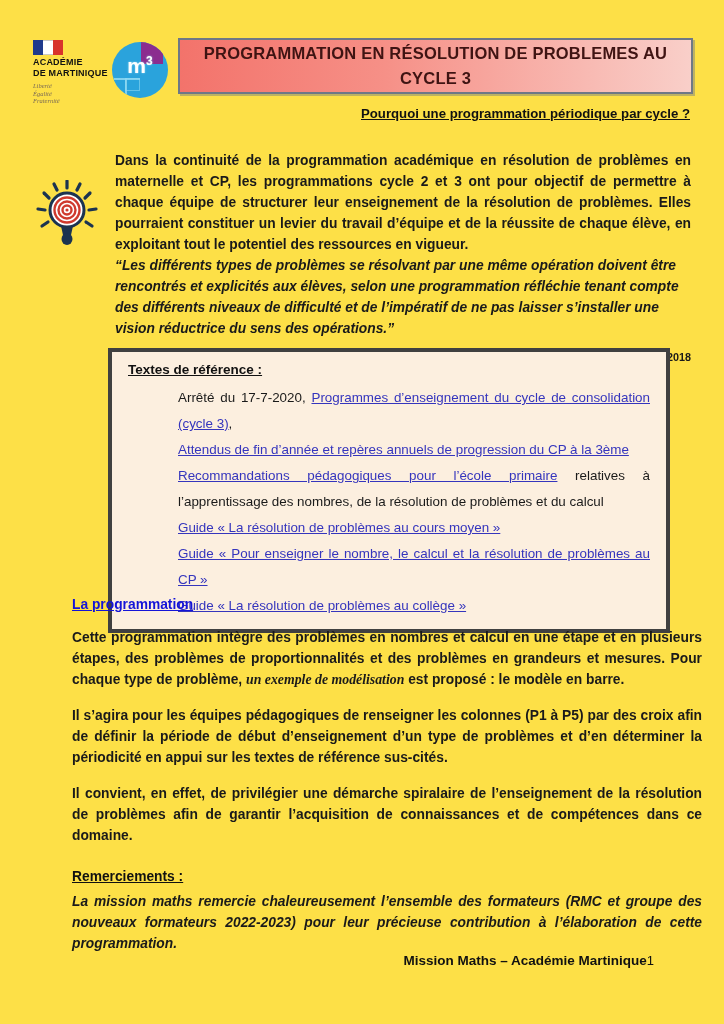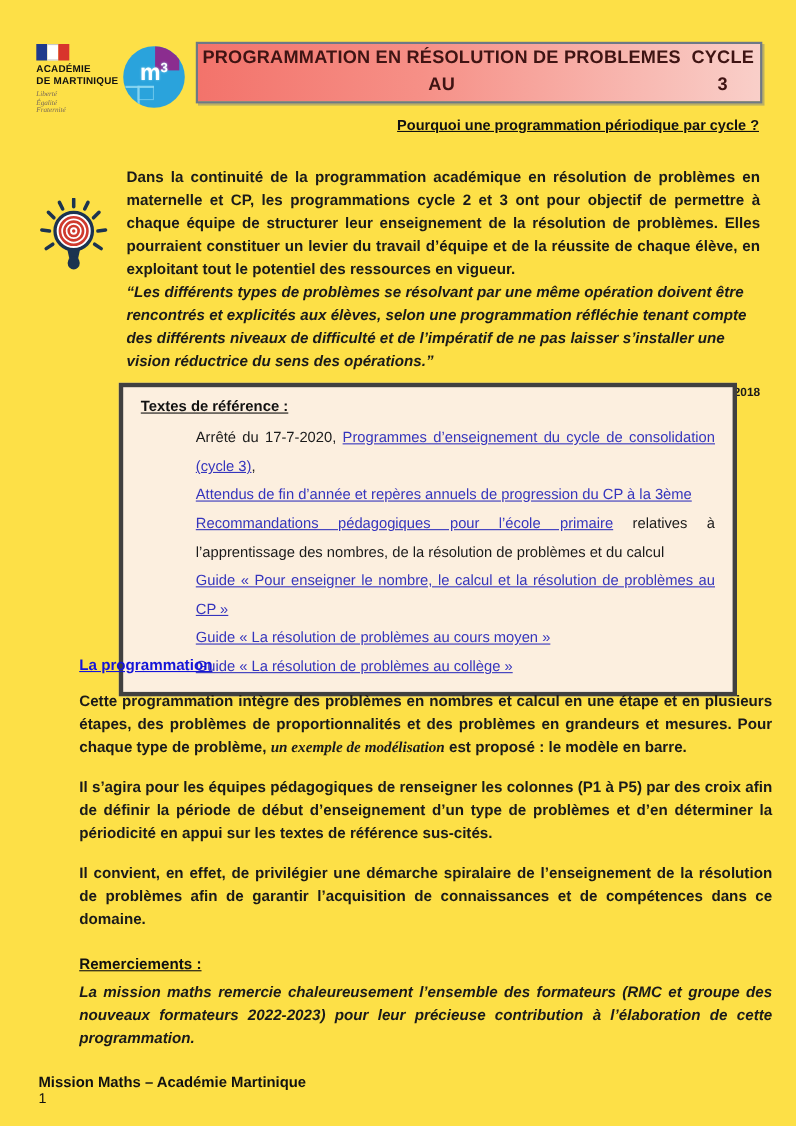--- a/index.html
+++ b/index.html
@@ -24,21 +24,21 @@
   .m3-grid-h { position:absolute; left:2px; top:36px; width:26px; height:2px; background:#8fd9f2; opacity:.85; }
   .m3-grid-v { position:absolute; left:13px; top:36px; width:2px; height:20px; background:#8fd9f2; opacity:.85; }
   .m3-grid-box { position:absolute; left:13px; top:36px; width:15px; height:13px; border:1.5px solid #8fd9f2; opacity:.6; box-sizing:border-box; }
   .m3-text { position:absolute; left:0; top:12px; width:100%; text-align:center; color:#fff; font-weight:bold; font-size:21px; text-shadow:0 0 2px #9adef5; }
   .m3-text sup { font-size:12px; }
 
   .title-box {
     position:absolute; left:178px; top:38px; width:511px; height:52px;
     border:2px solid #6e7886; box-shadow:2px 2px 0 rgba(110,120,134,.45);
     background:linear-gradient(to right, #f3736b 0%, #f69087 40%, #f9cfc9 100%);
-    display:flex; flex-direction:row; justify-content:center; text-align:center;
+    display:flex; flex-direction:column; justify-content:center; text-align:center;
     font-weight:bold; font-size:16.5px; line-height:25px; color:#3f1413; letter-spacing:0.2px;
   }
 
   .subtitle {
     position:absolute; left:120px; top:106px; width:570px; text-align:right;
     font-weight:bold; font-size:13.2px; text-decoration:underline; color:#111;
   }
 
   
   .bulb { position:absolute; left:36px; top:180px; }
@@ -60,21 +60,21 @@
 
   
   .main-section { position:absolute; left:72px; top:594px; width:630px; font-size:13.8px; line-height:21px; }
   .heading-blue { font-weight:bold; font-size:13.8px; color:#1414d8; text-decoration:underline; margin:0 0 12px 0; }
   .main-section p { margin:0 0 15px 0; font-weight:bold; text-align:justify; }
   .bi { font-style:italic;font-family:Liberation Serif, serif; }
   .heading-black { font-weight:bold; font-size:13.8px; color:#111; text-decoration:underline; margin:6px 0 4px 0; }
   .p-thanks { font-style:italic; }
 
   
-  .footer { position:absolute; left:35px; top:976px; width:655px; display:flex; justify-content:flex-end; align-items:baseline;flex-direction:column; }
+  .footer { position:absolute; left:35px; top:953px; width:655px; display:flex; justify-content:flex-end; align-items:baseline; }
   .footer-left { font-weight:bold; font-size:13.5px; color:#111; }
   .footer-page { font-size:13px; color:#111; margin-right:36px; }
 </style>
 </head>
 <body>
 
 <div class="page">
 
   <div class="academie">
     <div class="flag">
@@ -140,22 +140,22 @@
     <p class="p-quote">“Les différents types de problèmes se résolvant par une même opération doivent être rencontrés et explicités aux élèves, selon une programmation réfléchie tenant compte des différents niveaux de difficulté et de l’impératif de ne pas laisser s’installer une vision réductrice du sens des opérations.”</p>
     <p class="p-source">Extrait Bulletin officiel spécial n°3 du 26 avril 2018</p>
   </div>
 
   <div class="ref-box">
     <div class="ref-title">Textes de référence :</div>
     <div class="ref-items">
       <p><span>Arrêté du 17-7-2020, </span><a class="ref-link">Programmes d’enseignement du cycle de consolidation (cycle 3)</a><span>,</span></p>
       <p><span></span><a class="ref-link">Attendus de fin d’année et repères annuels de progression du CP à la 3ème</a><span></span></p>
       <p><span></span><a class="ref-link">Recommandations pédagogiques pour l’école primaire</a><span> relatives à l’apprentissage des nombres, de la résolution de problèmes et du calcul</span></p>
+      <p><span></span><a class="ref-link">Guide « La résolution de problèmes au cours moyen »</a><span></span></p>
       <p><span></span><a class="ref-link">Guide « Pour enseigner le nombre, le calcul et la résolution de problèmes au CP »</a><span></span></p>
-      <p><span></span><a class="ref-link">Guide « La résolution de problèmes au cours moyen »</a><span></span></p>
       <p><span></span><a class="ref-link">Guide « La résolution de problèmes au collège »</a><span></span></p>
     </div>
   </div>
 
   <div class="main-section">
     <div class="heading-blue">La programmation</div>
     <p><span>Cette programmation intègre des problèmes en nombres et calcul en une étape et en plusieurs étapes, des problèmes de proportionnalités et des problèmes en grandeurs et mesures. Pour chaque type de problème, </span><span class="bi">un exemple de modélisation</span><span> est proposé : le modèle en barre.</span></p>
     <p>Il s’agira pour les équipes pédagogiques de renseigner les colonnes (P1 à P5) par des croix afin de définir la période de début d’enseignement d’un type de problèmes et d’en déterminer la périodicité en appui sur les textes de référence sus-cités.</p>
     <p style="margin-bottom:20px;">Il convient, en effet, de privilégier une démarche spiralaire de l’enseignement de la résolution de problèmes afin de garantir l’acquisition de connaissances et de compétences dans ce domaine.</p>
     <div class="heading-black">Remerciements :</div>

